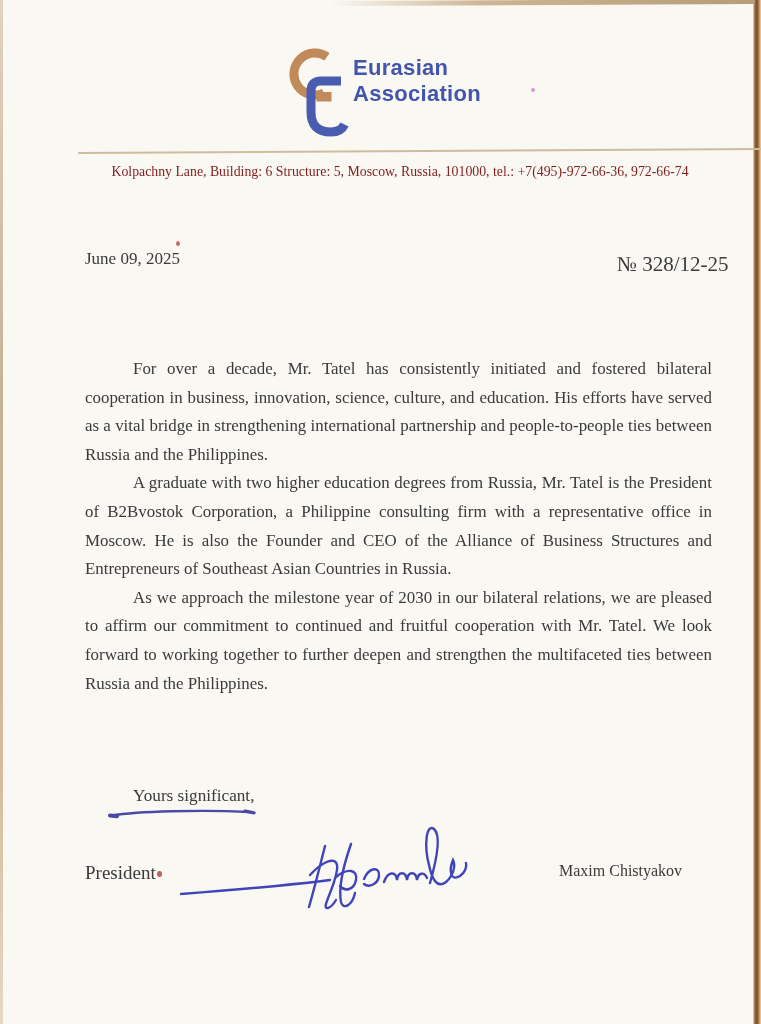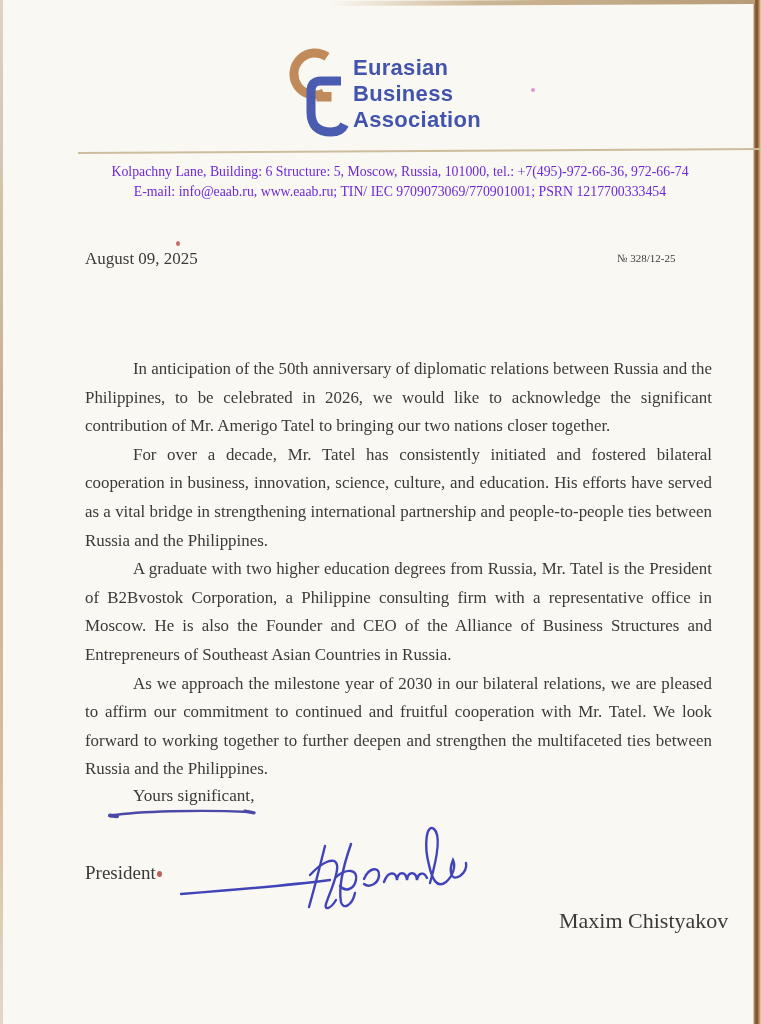--- a/index.html
+++ b/index.html
@@ -18,34 +18,34 @@
     background:linear-gradient(to right,rgba(255,255,255,0),#cdb695 35%,#b69c78);
     transform:rotate(-0.25deg);border-radius:2px;}
   
   .logo-mark{position:absolute;left:289px;top:48px;width:62px;height:92px;}
   .org-name{position:absolute;left:353px;top:55px;
     font-family:"Liberation Sans",sans-serif;font-weight:700;
     font-size:22px;line-height:26px;color:#4254ac;letter-spacing:.3px;}
   .head-rule{position:absolute;left:78px;top:150px;width:683px;height:2px;
     background:#cdbd9c;transform:rotate(-0.35deg);}
   .contact{position:absolute;left:70px;top:162px;width:660px;text-align:center;
-    color:#6d28d9;font-size:13.8px;line-height:19.5px;}
+    color:#7f1d1d;font-size:13.8px;line-height:19.5px;}
   
   .date{position:absolute;left:85px;top:249px;font-size:17px;}
-  .ref{position:absolute;left:617px;top:252px;font-size:11px;}
+  .ref{position:absolute;left:617px;top:252px;font-size:21px;}
   
   .body-text{position:absolute;left:85px;top:355px;width:627px;
     font-size:16.9px;line-height:28.6px;text-align:justify;}
   .body-text p{margin:0;text-indent:48px;}
   
   .valediction{position:absolute;left:133px;top:786px;font-size:17.2px;}
   .valediction-line{position:absolute;left:108px;top:806px;}
   .signer-title{position:absolute;left:85px;top:862px;font-size:19px;}
   .signature{position:absolute;left:178px;top:820px;}
-  .signer-name{position:absolute;left:559px;top:908px;font-size:22px;}
+  .signer-name{position:absolute;left:559px;top:862px;font-size:16px;}
   
   .speck{position:absolute;border-radius:50%;}
   .speck-date{left:176px;top:241px;width:4px;height:5px;background:#c0504d;opacity:.85;}
   .speck-pres{left:157px;top:871px;width:5px;height:6px;background:#b23a33;opacity:.8;}
   .speck-pink{left:531px;top:88px;width:4px;height:4px;background:#cf6ec4;opacity:.7;}
 </style>
 </head>
 <body>
 
 <div class="paper">
@@ -57,39 +57,36 @@
   <div class="logo-mark">
     <svg width="62" height="92" viewBox="0 0 62 92" xmlns="http://www.w3.org/2000/svg">
       <path d="M 38 8.8 A 21 21 0 1 0 34.9 45" fill="none" stroke="#c08a5a" stroke-width="9" stroke-linecap="butt"></path>
       <path d="M 52 33 L 32 33 Q 22 33 22 43 L 22 64 Q 22 84 42 84 Q 52 84 55.5 76.5" fill="none" stroke="#4a5cb0" stroke-width="9" stroke-linecap="butt"></path>
       <rect x="27.5" y="44" width="15" height="9.5" fill="#c08a5a"></rect>
     </svg>
   </div>
 
   <div class="org-name">
     <div>Eurasian</div>
-    <div>Business</div>
     <div>Association</div>
   </div>
 
   <div class="speck speck-pink"></div>
 
   <div class="head-rule"></div>
 
   <div class="contact">
     <div>Kolpachny Lane, Building: 6 Structure: 5, Moscow, Russia, 101000, tel.: +7(495)-972-66-36, 972-66-74</div>
-    <div>E-mail: info@eaab.ru, www.eaab.ru; TIN/ IEC 9709073069/770901001; PSRN 1217700333454</div>
   </div>
 
-  <div class="date">August 09, 2025</div>
+  <div class="date">June 09, 2025</div>
   <div class="speck speck-date"></div>
   <div class="ref">№ 328/12-25</div>
 
   <div class="body-text">
-    <p>In anticipation of the 50th anniversary of diplomatic relations between Russia and the Philippines, to be celebrated in 2026, we would like to acknowledge the significant contribution of Mr. Amerigo Tatel to bringing our two nations closer together.</p>
     <p>For over a decade, Mr. Tatel has consistently initiated and fostered bilateral cooperation in business, innovation, science, culture, and education. His efforts have served as a vital bridge in strengthening international partnership and people-to-people ties between Russia and the Philippines.</p>
     <p>A graduate with two higher education degrees from Russia, Mr. Tatel is the President of B2Bvostok Corporation, a Philippine consulting firm with a representative office in Moscow. He is also the Founder and CEO of the Alliance of Business Structures and Entrepreneurs of Southeast Asian Countries in Russia.</p>
     <p>As we approach the milestone year of 2030 in our bilateral relations, we are pleased to affirm our commitment to continued and fruitful cooperation with Mr. Tatel. We look forward to working together to further deepen and strengthen the multifaceted ties between Russia and the Philippines.</p>
   </div>
 
   <div class="valediction">Yours significant,</div>
   <div class="valediction-line">
     <svg width="152" height="14" viewBox="0 0 152 14" xmlns="http://www.w3.org/2000/svg">
       <path d="M 3 9.5 C 30 5.5, 90 3.5, 142 6" fill="none" stroke="#4b49a6" stroke-width="2.4" stroke-linecap="round"></path>
       <path d="M 2 9.5 l 7 .8" fill="none" stroke="#4b49a6" stroke-width="4" stroke-linecap="round"></path>

